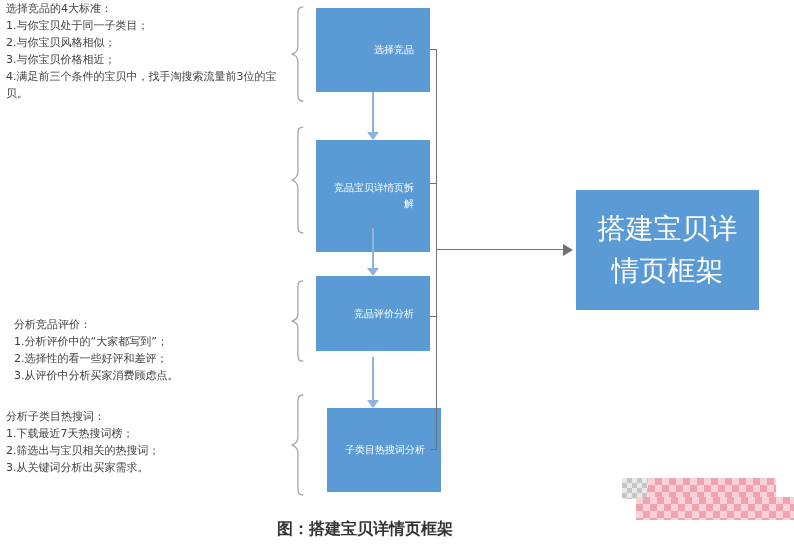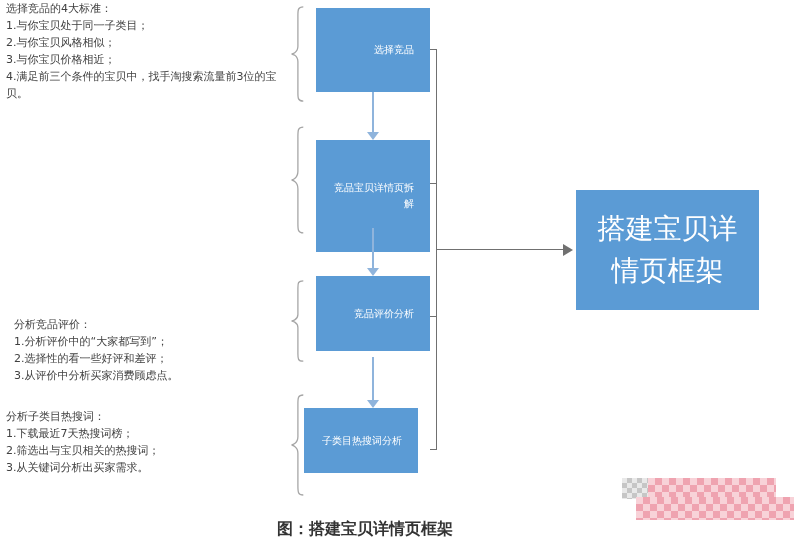--- a/index.html
+++ b/index.html
@@ -131,21 +131,21 @@
 
   <div class="box" style="left:316px; top:8px; width:114px; height:84px;">
     <span>选择竞品</span>
   </div>
   <div class="box" style="left:316px; top:140px; width:114px; height:112px;">
     <span>竞品宝贝详情页拆解</span>
   </div>
   <div class="box" style="left:316px; top:276px; width:114px; height:75px;">
     <span>竞品评价分析</span>
   </div>
-  <div class="box" style="left:304px; top:408px; width:114px; height:65px;">
+  <div class="box" style="left:327px; top:408px; width:114px; height:84px;">
     <span>子类目热搜词分析</span>
   </div>
 
   <div class="down-arrow" style="left:367px; top:92px; height:48px;">
     <div class="stem"></div>
       <div class="head"></div>
   </div>
   <div class="down-arrow" style="left:367px; top:228px; height:48px;">
     <div class="stem"></div>
       <div class="head"></div>

